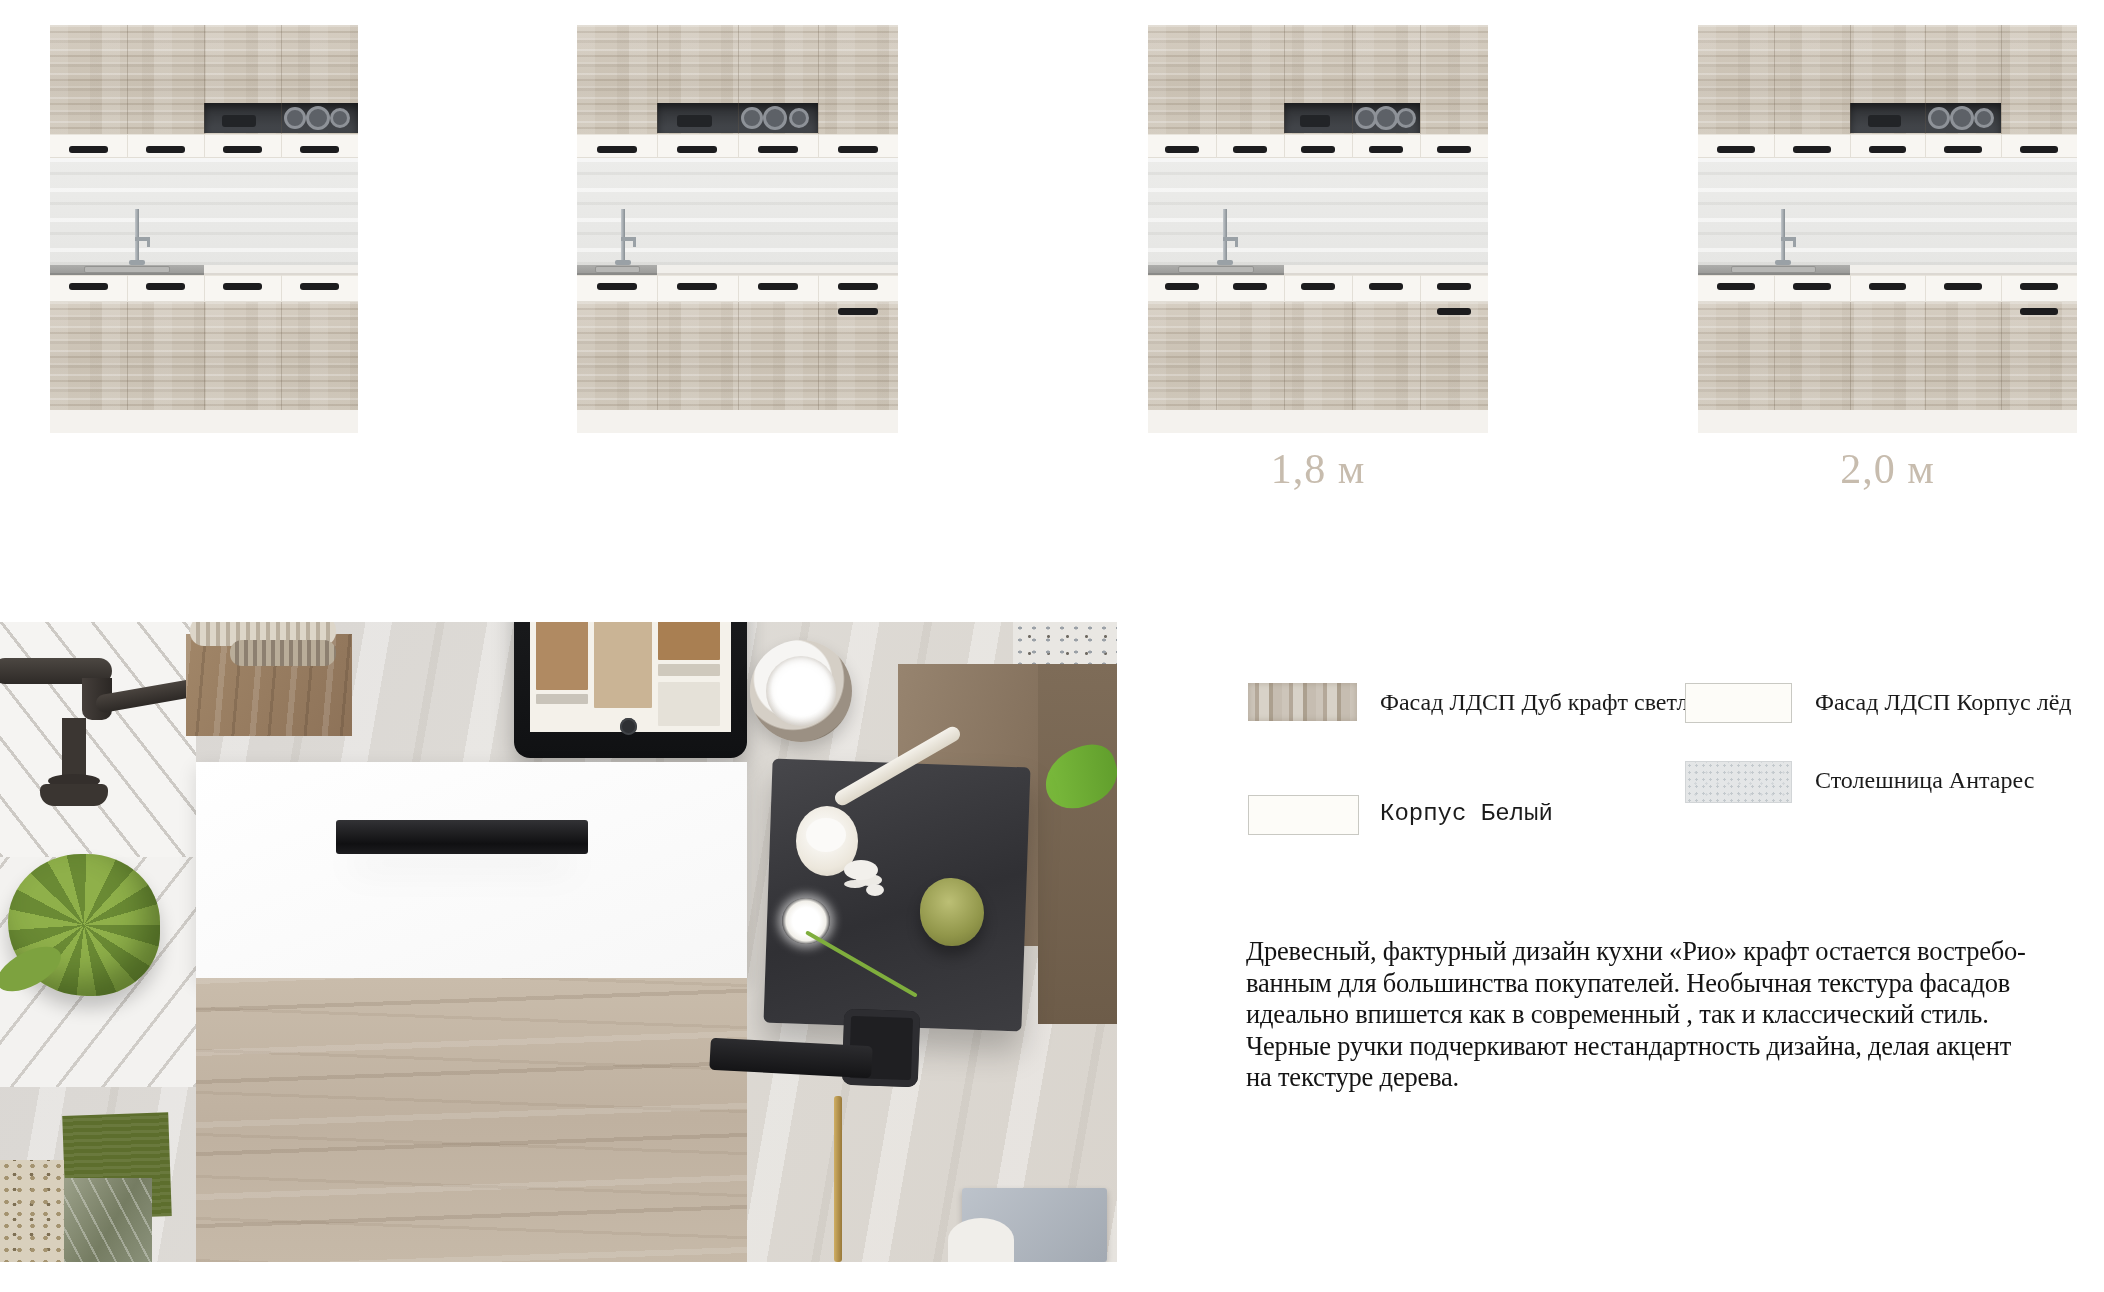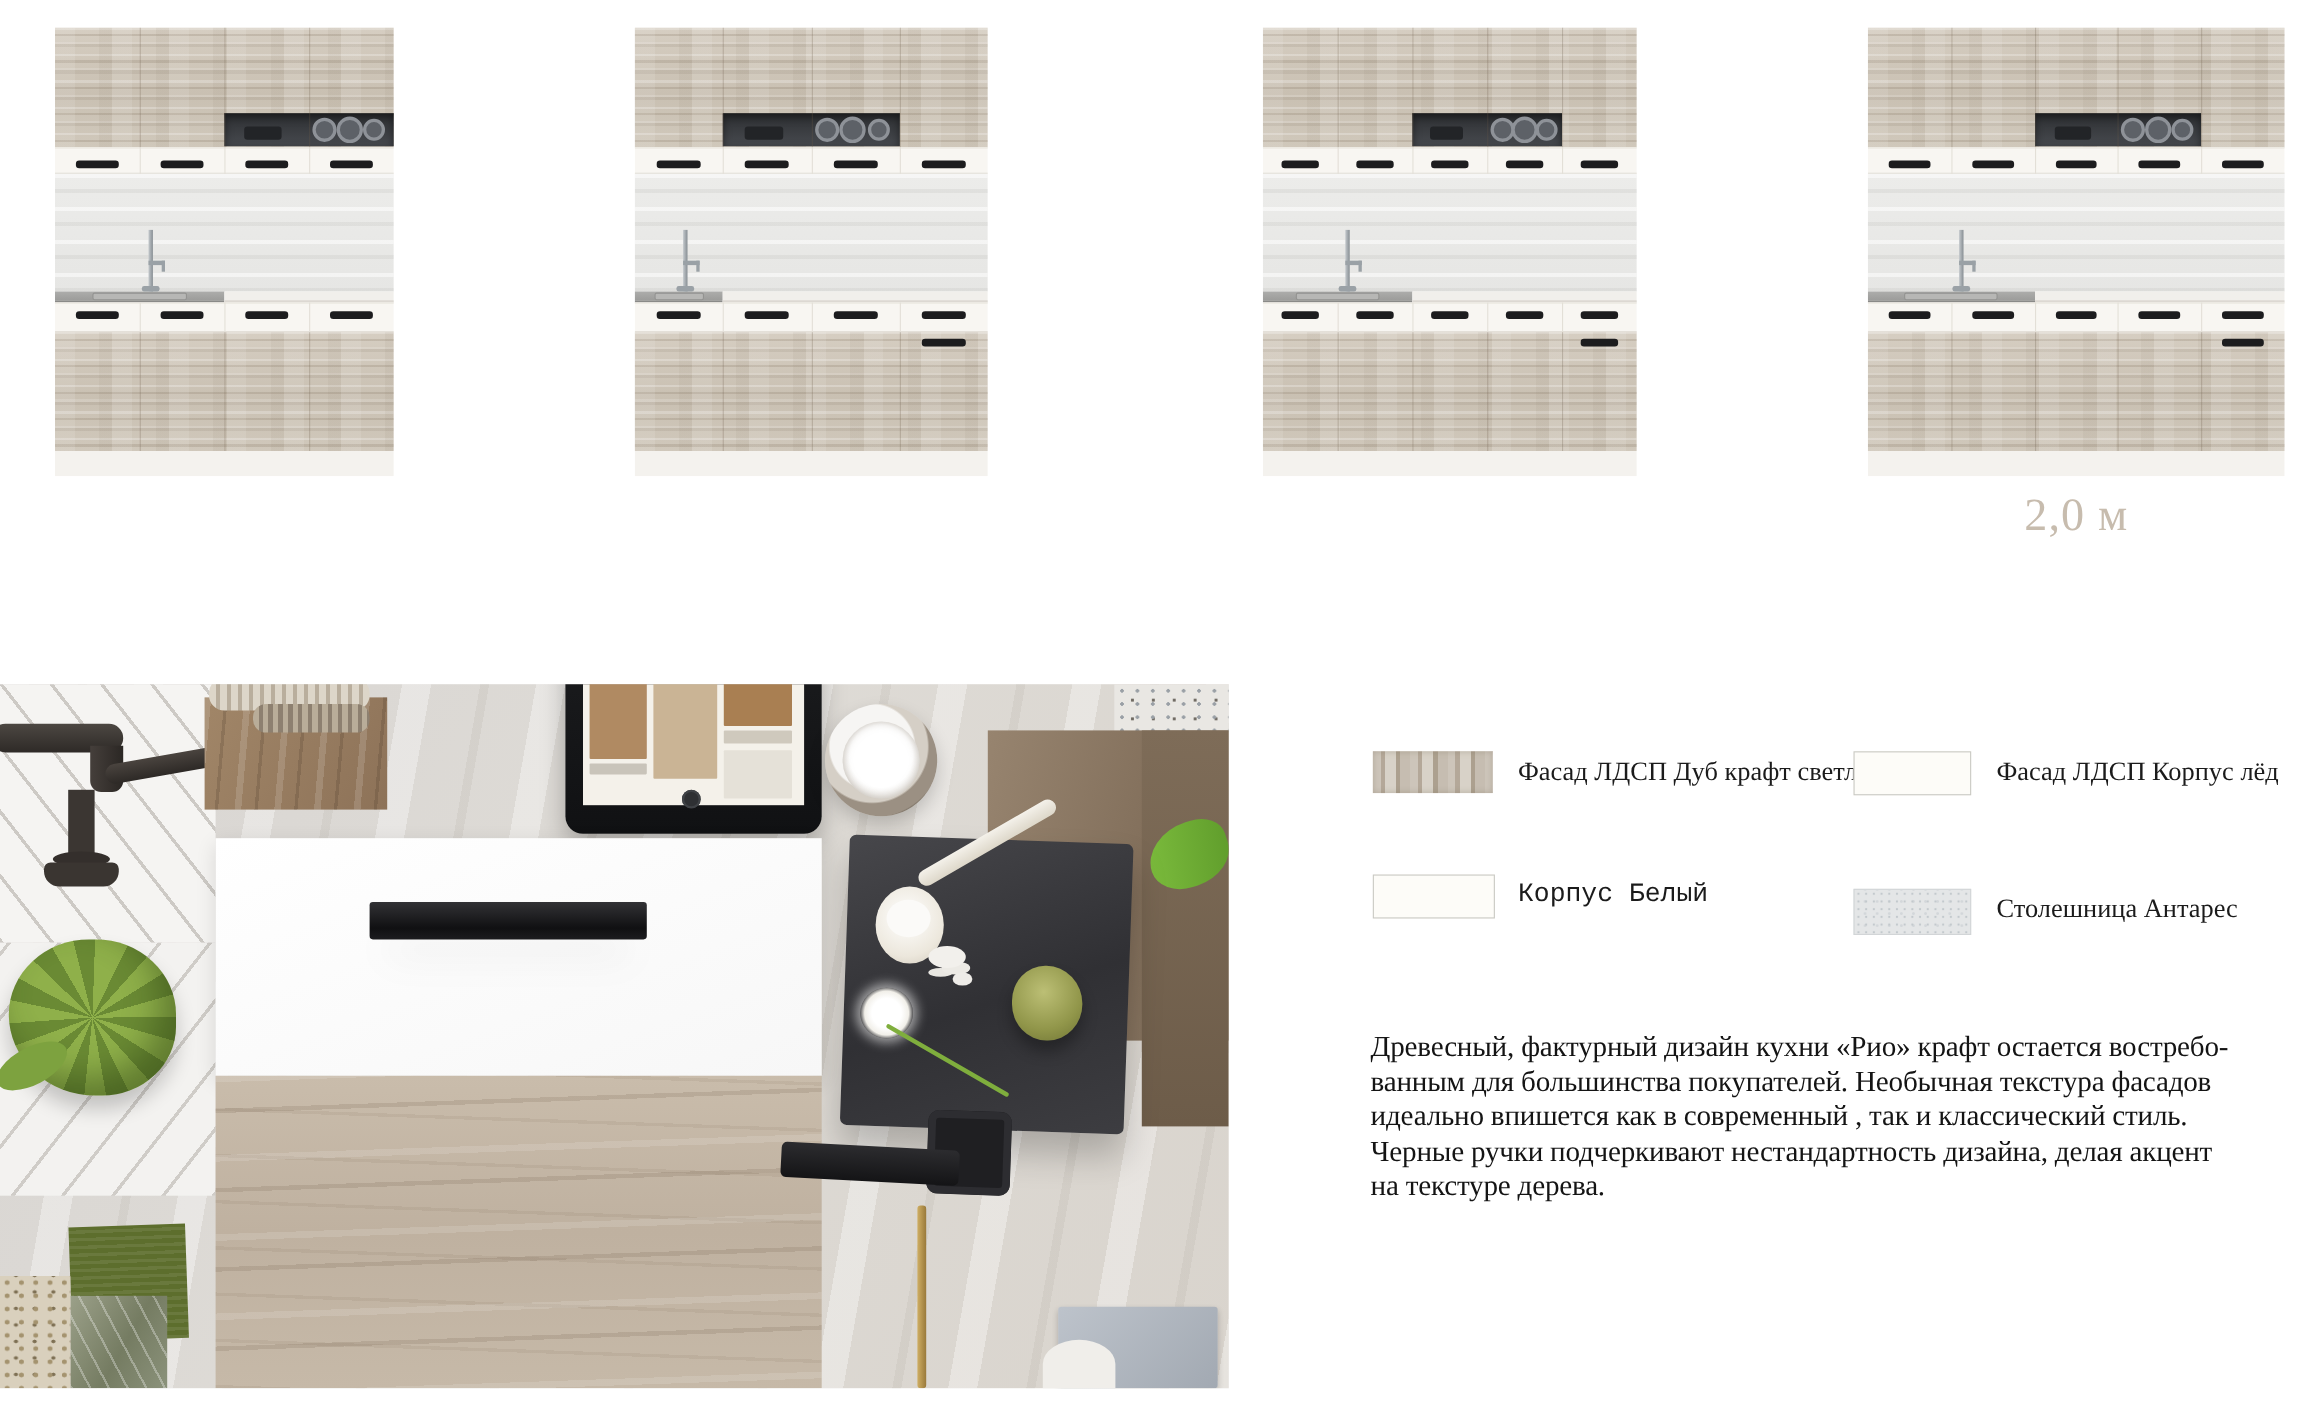--- a/index.html
+++ b/index.html
@@ -300,20 +300,21 @@
       <div class="k-handle" style="left: 85px; top: 121px; width: 34px;"></div>
       <div class="k-handle" style="left: 85px; top: 258px; width: 34px;"></div>
       <div class="k-handle" style="left: 153px; top: 121px; width: 34px;"></div>
       <div class="k-handle" style="left: 153px; top: 258px; width: 34px;"></div>
       <div class="k-handle" style="left: 221px; top: 121px; width: 34px;"></div>
       <div class="k-handle" style="left: 221px; top: 258px; width: 34px;"></div>
       <div class="k-handle" style="left: 289px; top: 121px; width: 34px;"></div>
       <div class="k-handle" style="left: 289px; top: 258px; width: 34px;"></div>
       <div class="k-handle" style="left: 289px; top: 283px; width: 34px;"></div>
     </div>
+  <figcaption class="k-caption" style="color: rgb(199, 188, 174);">1,8 м</figcaption>
 </figure>
 <figure class="kitchen-card" id="kcard3" style="left: 1698px; width: 379px;">
   <div class="kitchen" id="kvis3">
       <div class="k-wood" style="left: 0px; top: 0px; width: 379px; height: 109px;"></div>
       <div class="k-niche" style="left: 151.6px; top: 78px; width: 151.6px; height: 30px;">
         <div class="k-pan" style="left: 18.192px; top: 12px; width: 33.352px; height: 12px; position: absolute;"></div>
         <div class="k-plate" style="left: 78.832px; top: 4px; width: 22px; height: 22px; position: absolute;"></div>
         <div class="k-plate" style="left: 100.056px; top: 3px; width: 24px; height: 24px; position: absolute;"></div>
         <div class="k-plate" style="left: 124.312px; top: 5px; width: 20px; height: 20px; position: absolute;"></div>
       </div>
@@ -365,21 +366,21 @@
   <span class="material-label" style="left:132px;">Фасад ЛДСП Дуб крафт светл.</span>
 </div>
 <div class="material-row" style="left:1685px;top:683px;width:420px;">
   <span class="sw white-ice" style="width:105px;"></span>
   <span class="material-label" style="left:130px;">Фасад ЛДСП Корпус лёд</span>
 </div>
 <div class="material-row" style="left:1248px;top:795px;width:430px;">
   <span class="sw white-body"></span>
   <span class="material-label" style="left:132px;font-family:Liberation Mono, monospace;">Корпус Белый</span>
 </div>
-<div class="material-row" style="left:1685px;top:808px;width:371px;">
+<div class="material-row" style="left:1685px;top:761px;width:371px;">
   <span class="sw antares" style="width:105px;height:40px;"></span>
   <span class="material-label" style="left:130px;">Столешница Антарес</span>
 </div>
 
 <p class="description">Древесный, фактурный дизайн кухни «Рио» крафт остается востребо-
 ванным для большинства покупателей. Необычная текстура фасадов
 идеально впишется как в современный , так и классический стиль.
 Черные ручки подчеркивают нестандартность  дизайна, делая акцент
 на текстуре дерева.</p>
 

